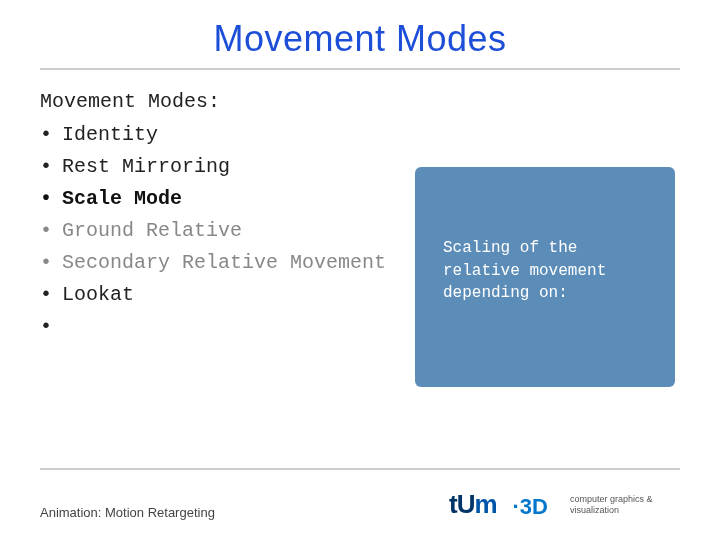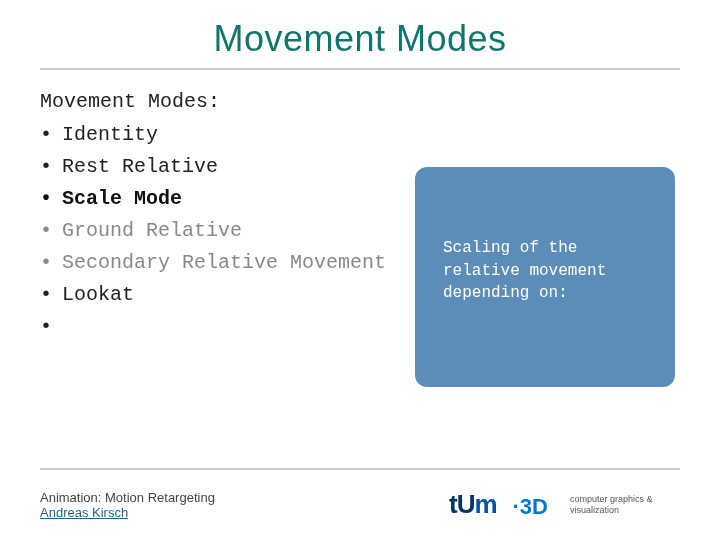--- a/index.html
+++ b/index.html
@@ -24,21 +24,21 @@
     .title-area {
       text-align: center;
       padding: 18px 0 8px 0;
       border-bottom: 2px solid #cccccc;
       margin-bottom: 12px;
     }
 
     .slide-title {
       font-size: 36px;
       font-weight: normal;
-      color: #0f766e;
+      color: #1d4ed8;
       letter-spacing: 0.5px;
     }
 
     .content-area {
       display: flex;
       flex: 1;
       gap: 20px;
       padding-top: 4px;
       font-family: Liberation Mono, monospace;
     }
@@ -90,21 +90,21 @@
     .right-panel {
       width: 270px;
       display: flex;
       align-items: center;
       justify-content: center;
       padding: 10px 0;
     }
 
     .info-box {
       background: #5b8db8;
-      border-radius: 12px;
+      border-radius: 6px;
       padding: 28px 28px;
       width: 260px;
       min-height: 220px;
       display: flex;
       flex-direction: column;
       justify-content: center;
       color: #ffffff;
     }
 
     .info-box-title {
@@ -195,21 +195,21 @@
   <div class="content-area">
     <div class="left-panel">
       <div class="modes-heading">Movement Modes:</div>
       <ul class="bullet-list">
         <li class="normal">
           <span class="bullet-dot">•</span>
           <span>Identity</span>
         </li>
         <li class="normal">
           <span class="bullet-dot">•</span>
-          <span>Rest Relative</span>
+          <span>Rest Mirroring</span>
         </li>
         <li class="bold-item">
           <span class="bullet-dot">•</span>
           <span>Scale Mode</span>
         </li>
         <li class="dimmed">
           <span class="bullet-dot">•</span>
           <span>Ground Relative</span>
         </li>
         <li class="dimmed">
@@ -229,21 +229,20 @@
     <div class="right-panel">
       <div class="info-box">
         <div class="info-box-title">Scaling of the relative movement depending on:</div>
       </div>
     </div>
   </div>
 
   <div class="footer">
     <div class="footer-left">
       <span class="footer-course">Animation: Motion Retargeting</span>
-      <span class="footer-author">Andreas Kirsch</span>
     </div>
     <div class="footer-logo">
       <span class="logo-tum">tU<span style="color:#0055aa;">m</span></span>
       <span class="logo-3d">·3D</span>
       <span class="logo-subtitle">computer graphics &amp; visualization</span>
     </div>
   </div>
 </div>
 
 </body></html>

